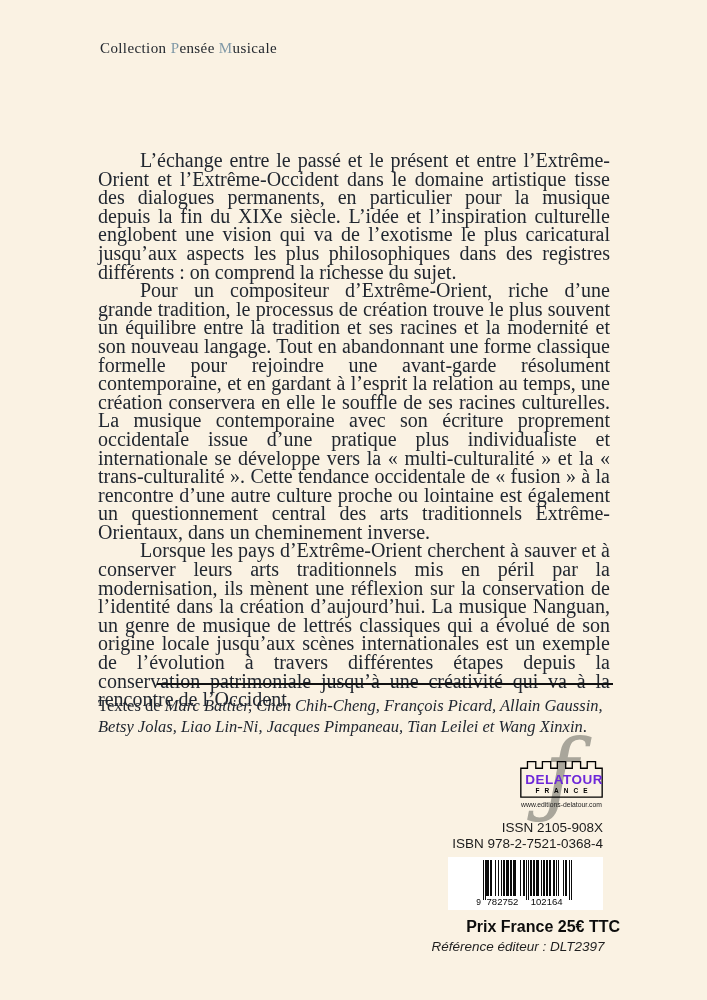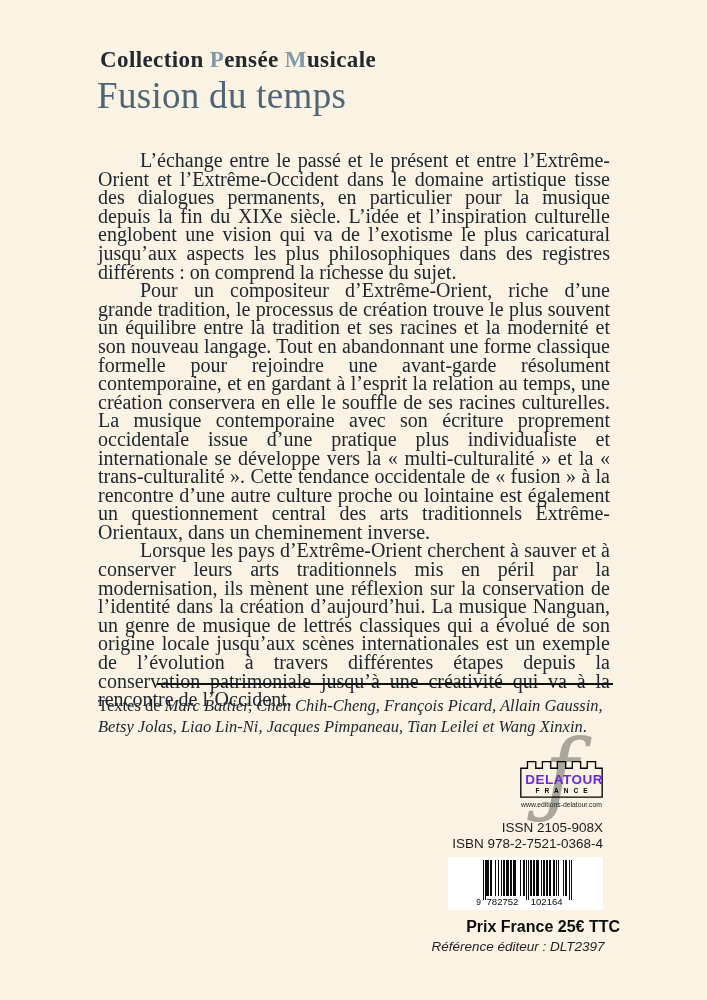--- a/index.html
+++ b/index.html
@@ -13,24 +13,23 @@
   body{background:#888;}
   .page{
     position:relative; width:707px; height:1000px;
     background:var(--bg);
     font-family:"Liberation Serif", serif;
     color:var(--ink);
     overflow:hidden;
     margin:0 auto;
   }
   .collection{
-    position:absolute; left:100px; top:47px;
-    font-size:23px; letter-spacing:0.4px; color:#23282e;
+    position:absolute; left:100px; top:40px;
+    font-size:15px; letter-spacing:0.4px; color:#23282e;
     white-space:nowrap;
-    font-weight:bold;
   }
   .collection .cap{color:var(--initial);}
   .book-title{
     position:absolute; left:97px; top:74px;
     font-size:37px; color:var(--title); letter-spacing:0.3px;
     white-space:nowrap;
   }
   .body-text{
     position:absolute; left:98px; top:151px; width:512px;
     font-size:20px; line-height:18.6px; text-align:justify;
@@ -92,21 +91,20 @@
     font-style:italic;
   }
 </style>
 </head>
 <body>
 
 <div class="page">
 
   <div class="collection"><span>Collection </span><span class="cap">P</span><span>ensée </span><span class="cap">M</span><span>usicale</span></div>
 
-  <div class="book-title">Fusion du temps</div>
 
   <div class="body-text">
     <p>L’échange entre le passé et le présent et entre l’Extrême-Orient et l’Extrême-Occident dans le domaine artistique tisse des dialogues permanents, en particulier pour la musique depuis la fin du XIXe siècle. L’idée et l’inspiration culturelle englobent une vision qui va de l’exotisme le plus caricatural jusqu’aux aspects les plus philosophiques dans des registres différents : on comprend la richesse du sujet.</p>
     <p>Pour un compositeur d’Extrême-Orient, riche d’une grande tradition, le processus de création trouve le plus souvent un équilibre entre la tradition et ses racines et la modernité et son nouveau langage. Tout en abandonnant une forme classique formelle pour rejoindre une avant-garde résolument contemporaine, et en gardant à l’esprit la relation au temps, une création conservera en elle le souffle de ses racines culturelles. La musique contemporaine avec son écriture proprement occidentale issue d’une pratique plus individualiste et internationale se développe vers la « multi-culturalité » et la « trans-culturalité ». Cette tendance occidentale de « fusion » à la rencontre d’une autre culture proche ou lointaine est également un questionnement central des arts traditionnels Extrême-Orientaux, dans un cheminement inverse.</p>
     <p>Lorsque les pays d’Extrême-Orient cherchent à sauver et à conserver leurs arts traditionnels mis en péril par la modernisation, ils mènent une réflexion sur la conservation de l’identité dans la création d’aujourd’hui. La musique Nanguan, un genre de musique de lettrés classiques qui a évolué de son origine locale jusqu’aux scènes internationales est un exemple de l’évolution à travers différentes étapes depuis la conservation patrimoniale jusqu’à une créativité qui va à la rencontre de l’Occident.</p>
   </div>
 
   <div class="rule"></div>
 
   <div class="credits"><span>Textes de </span><i>Marc Battier, Chen Chih-Cheng, François Picard, Allain Gaussin, Betsy Jolas, Liao Lin-Ni, Jacques Pimpaneau, Tian Leilei et Wang Xinxin</i><span>.</span></div>

